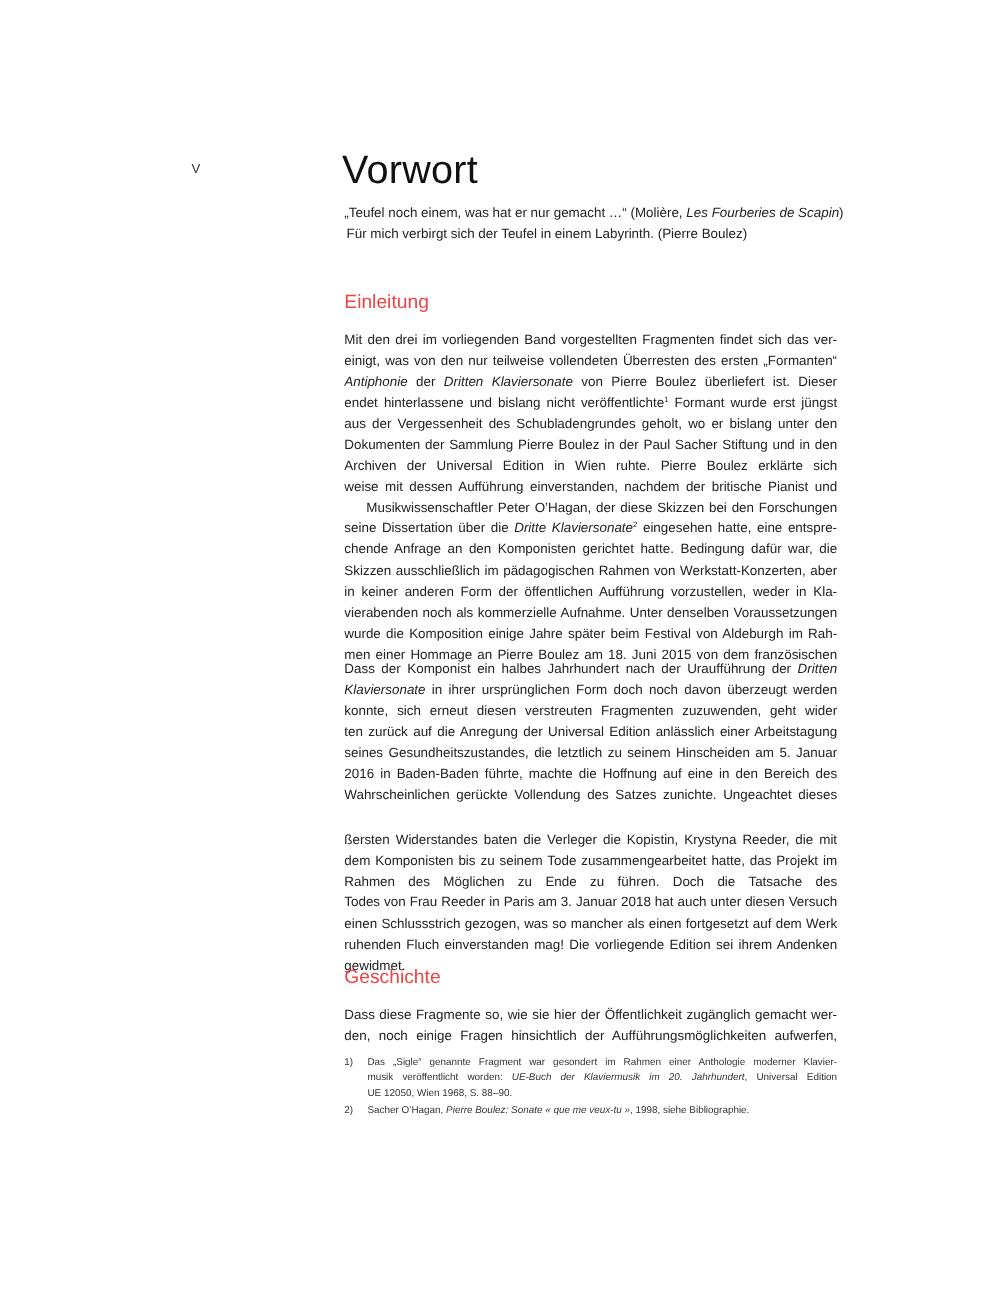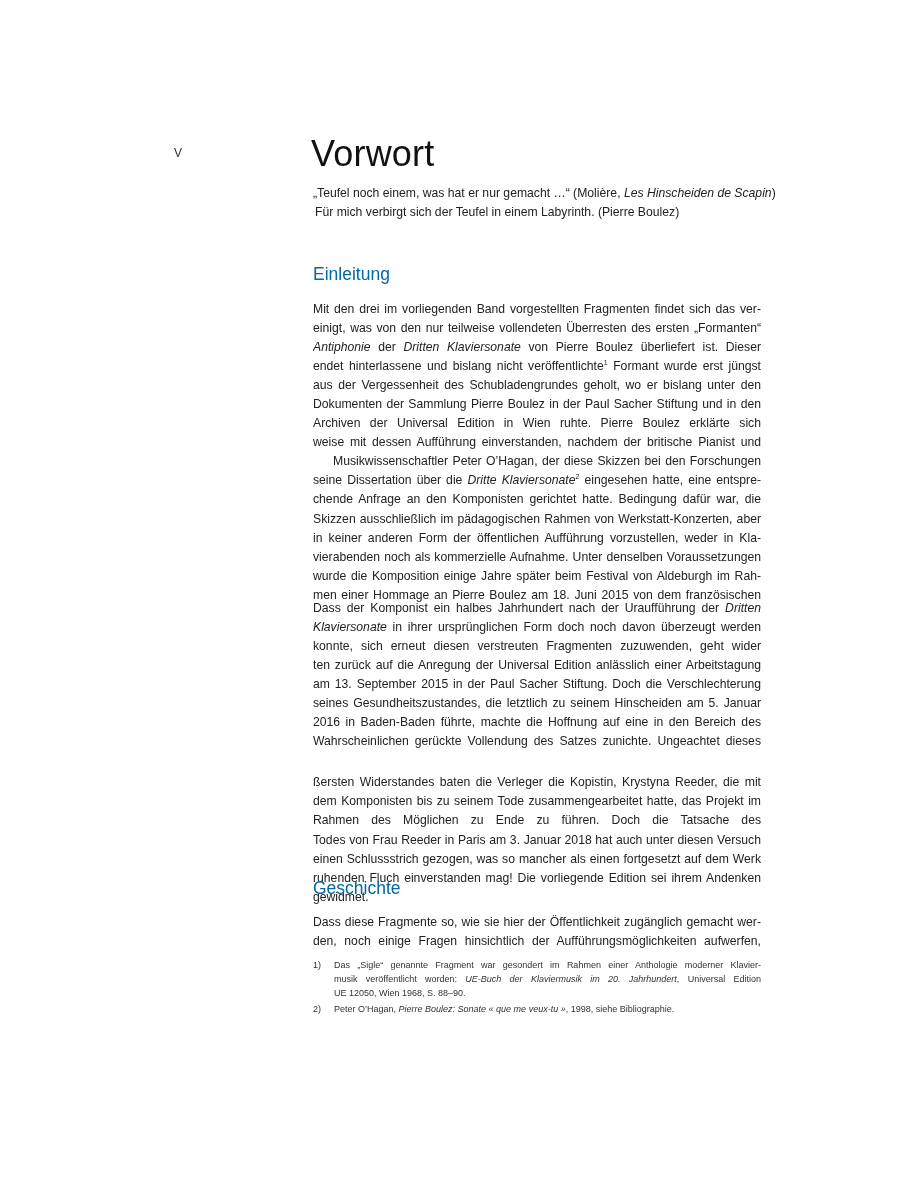--- a/index.html
+++ b/index.html
@@ -4,41 +4,41 @@
 <style>
   html, body { margin:0; padding:0; background:#ffffff; }
   body { width:900px; height:1183px; position:relative; overflow:hidden;
          font-family:"Liberation Sans", sans-serif; color:#1f1f1f; }
   .pagenum { position:absolute; left:174px; top:146px; font-size:12px; color:#333; }
   .title { position:absolute; left:311px; top:133px; font-size:36px; font-weight:normal;
            letter-spacing:0.2px; margin:0; color:#111; }
   .motto { position:absolute; left:313px; top:184px; font-size:12.2px; line-height:19px; color:#222; }
   .motto div { white-space:nowrap; }
   .motto .l2 { padding-left:2px; }
-  h2 { position:absolute; left:313px; margin:0; font-weight:normal; font-size:17.5px; color:#0369a1; }
+  h2 { position:absolute; left:313px; margin:0; font-weight:normal; font-size:17.5px; color:#ef4444; }
   .para { position:absolute; left:313px; width:448px; font-size:12.2px; line-height:19.05px; color:#222; }
   .line { display:block; text-align:justify; text-align-last:justify; white-space:nowrap; height:19.05px; }
   .line.last { text-align-last:left; }
   sup { font-size:7px; vertical-align:5px; line-height:0; }
   .fn { position:absolute; left:313px; width:448px; font-size:9px; line-height:14px; color:#333; }
   .fn .item { position:relative; padding-left:21px; }
   .fn .num { position:absolute; left:0; top:0; }
   .fn .fl { display:block; text-align:justify; text-align-last:justify; white-space:nowrap; }
   .fn .fl.last { text-align-last:left; }
   i { font-style:italic; }
 </style>
 </head>
 <body>
 
 <div class="pagenum">V</div>
 
 <h1 class="title">Vorwort</h1>
 
 <div class="motto">
-  <div><span>„Teufel noch einem, was hat er nur gemacht …“ (Molière, </span><i>Les Hinscheiden de Scapin</i><span>)</span></div>
+  <div><span>„Teufel noch einem, was hat er nur gemacht …“ (Molière, </span><i>Les Fourberies de Scapin</i><span>)</span></div>
   <div class="l2">Für mich verbirgt sich der Teufel in einem Labyrinth. (Pierre Boulez)</div>
 </div>
 
 <h2 style="top:264px;">Einleitung</h2>
 
 <div class="para" style="top:300px;">
   <span class="line" style="white-space: normal; overflow: hidden;">Mit den drei im vorliegenden Band vorgestellten Fragmenten findet sich das ver-</span>
   <span class="line" style="white-space: normal; overflow: hidden;">einigt, was von den nur teilweise vollendeten Überresten des ersten „Formanten“</span>
   <span class="line" style="white-space: normal; overflow: hidden;"><i>Antiphonie</i><span> der </span><i>Dritten Klaviersonate</i><span> von Pierre Boulez überliefert ist. Dieser unvoll-</span></span>
   <span class="line" style="white-space: normal; overflow: hidden;"><span>endet hinterlassene und bislang nicht veröffentlichte</span><sup>1</sup><span> Formant wurde erst jüngst</span></span>
@@ -54,21 +54,20 @@
   <span class="line" style="white-space: normal; overflow: hidden;">vierabenden noch als kommerzielle Aufnahme. Unter denselben Voraussetzungen</span>
   <span class="line" style="white-space: normal; overflow: hidden;">wurde die Komposition einige Jahre später beim Festival von Aldeburgh im Rah-</span>
   <span class="line" style="white-space: normal; overflow: hidden;">men einer Hommage an Pierre Boulez am 18. Juni 2015 von dem französischen</span>
 </div>
 
 <div class="para" style="top:599px;">
   <span class="line" style="white-space: normal; overflow: hidden;"><span>Dass der Komponist ein halbes Jahrhundert nach der Uraufführung der </span><i>Dritten</i></span>
   <span class="line" style="white-space: normal; overflow: hidden;"><i>Klaviersonate</i><span> in ihrer ursprünglichen Form doch noch davon überzeugt werden</span></span>
   <span class="line" style="white-space: normal; overflow: hidden;">konnte, sich erneut diesen verstreuten Fragmenten zuzuwenden, geht wider Erwar-</span>
   <span class="line" style="white-space: normal; overflow: hidden;">ten zurück auf die Anregung der Universal Edition anlässlich einer Arbeitstagung</span>
-  <span class="line" style="white-space: normal; overflow: hidden;">am 13. September 2015 in der Paul Sacher Stiftung. Doch die Verschlechterung</span>
   <span class="line" style="white-space: normal; overflow: hidden;">seines Gesundheitszustandes, die letztlich zu seinem Hinscheiden am 5. Januar</span>
   <span class="line" style="white-space: normal; overflow: hidden;">2016 in Baden-Baden führte, machte die Hoffnung auf eine in den Bereich des</span>
   <span class="line" style="white-space: normal; overflow: hidden;">Wahrscheinlichen gerückte Vollendung des Satzes zunichte. Ungeachtet dieses äu-</span>
   <span class="line" style="white-space: normal; overflow: hidden; margin-top: 22px;">ßersten Widerstandes baten die Verleger die Kopistin, Krystyna Reeder, die mit</span>
   <span class="line" style="white-space: normal; overflow: hidden;">dem Komponisten bis zu seinem Tode zusammengearbeitet hatte, das Projekt im</span>
   <span class="line" style="white-space: normal; overflow: hidden;">Rahmen des Möglichen zu Ende zu führen. Doch die Tatsache des überraschenden</span>
   <span class="line" style="white-space: normal; overflow: hidden;">Todes von Frau Reeder in Paris am 3. Januar 2018 hat auch unter diesen Versuch</span>
   <span class="line" style="white-space: normal; overflow: hidden;">einen Schlussstrich gezogen, was so mancher als einen fortgesetzt auf dem Werk</span>
   <span class="line" style="white-space: normal; overflow: hidden;">ruhenden Fluch einverstanden mag! Die vorliegende Edition sei ihrem Andenken</span>
   <span class="line last">gewidmet.</span>
@@ -83,15 +82,15 @@
 
 <div class="fn" style="top:958px;">
   <div class="item">
     <span class="num">1)</span>
     <span class="fl" style="white-space: normal; overflow: hidden;">Das „Sigle“ genannte Fragment war gesondert im Rahmen einer Anthologie moderner Klavier-</span>
     <span class="fl" style="white-space: normal; overflow: hidden;"><span>musik veröffentlicht worden: </span><i>UE-Buch der Klaviermusik im 20. Jahrhundert</i><span>, Universal Edition</span></span>
     <span class="fl last">UE 12050, Wien 1968, S. 88–90.</span>
   </div>
   <div class="item" style="margin-top:2px;">
     <span class="num">2)</span>
-    <span class="fl last"><span>Peter O’Hagan, </span><i>Pierre Boulez: Sonate « que me veux-tu »</i><span>, 1998, siehe Bibliographie.</span></span>
+    <span class="fl last"><span>Sacher O’Hagan, </span><i>Pierre Boulez: Sonate « que me veux-tu »</i><span>, 1998, siehe Bibliographie.</span></span>
   </div>
 </div>
 
 </body></html>

